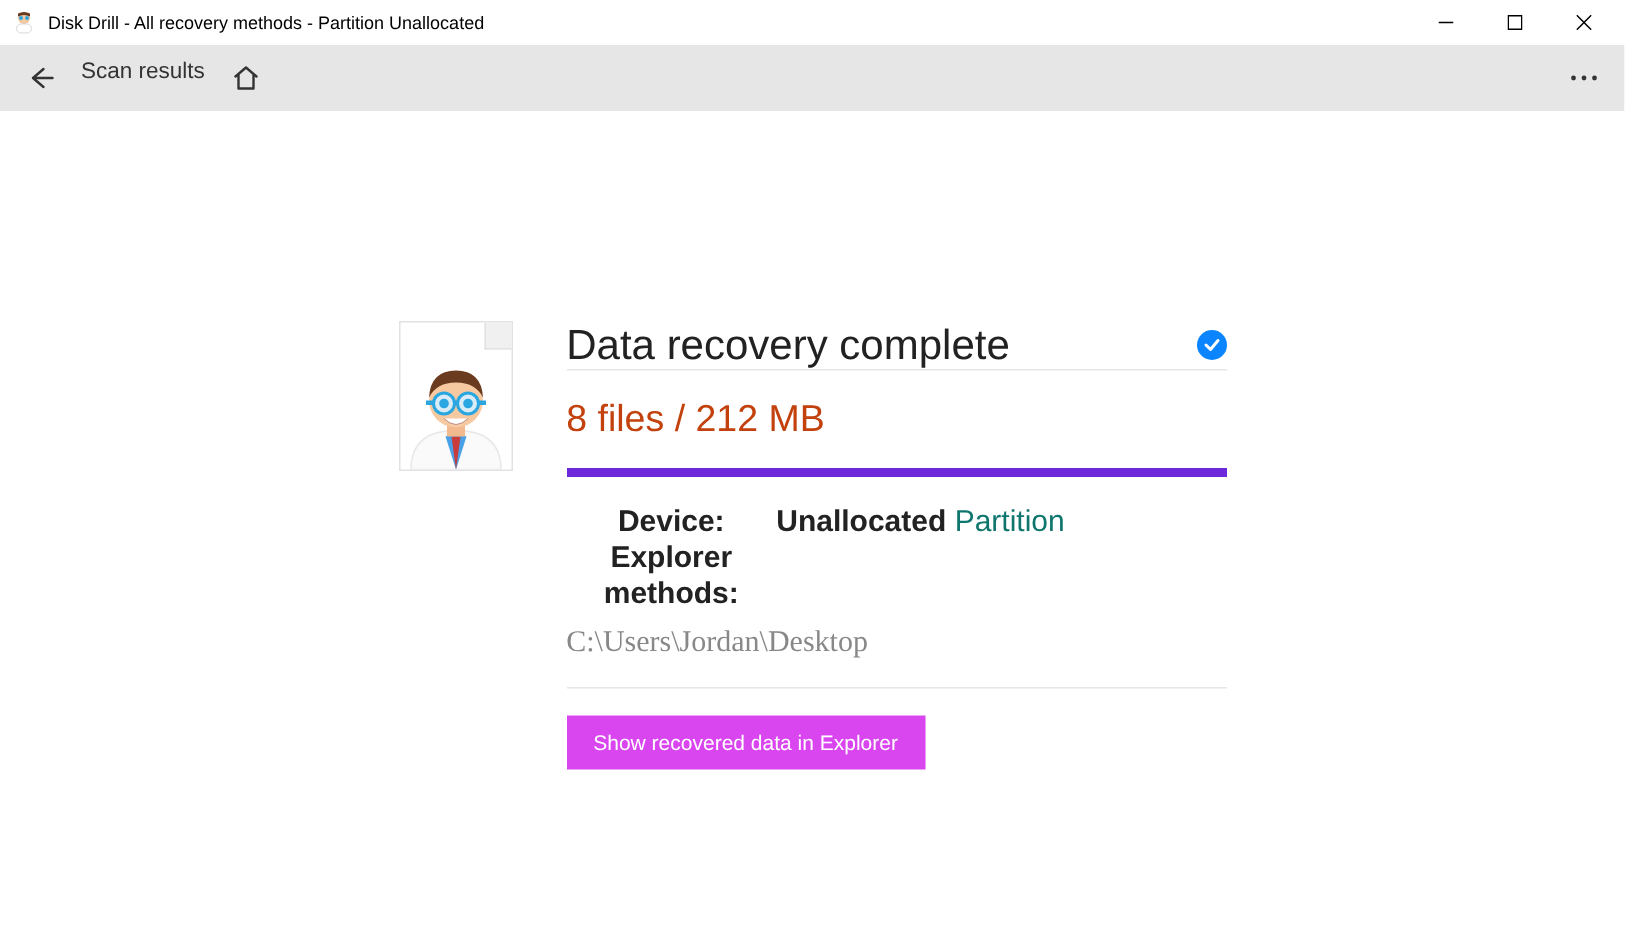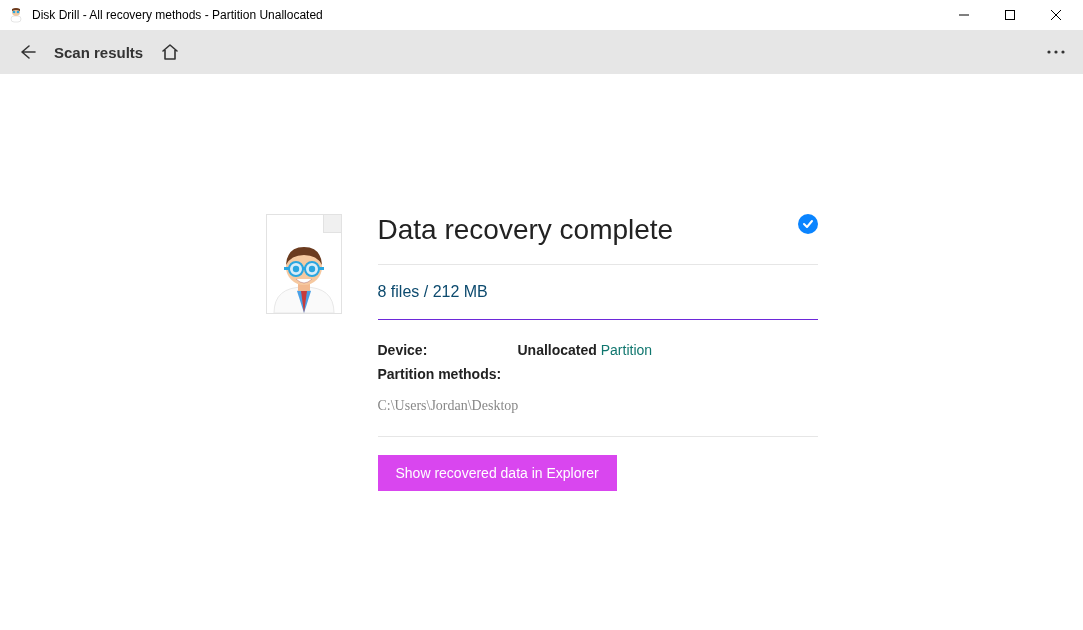--- a/index.html
+++ b/index.html
@@ -37,21 +37,21 @@
     color:#000;
   }
   .toolbar {
     height: 44px;
     background: #e6e6e6;
     display:flex;
     align-items:center;
     padding: 0 14px;
     justify-content: space-between;
   }
-  .toolbar-left { display:flex; align-items:center; gap:14px;font-weight:bold; }
+  .toolbar-left { display:flex; gap:14px; }
   .icon-btn {
     width:26px; height:26px;
     display:flex; align-items:center; justify-content:center;
     color:#333;
     cursor:pointer;
   }
   .breadcrumb {
     font-size: 15px;
     color:#333;
   }
@@ -75,48 +75,48 @@
   .avatar-box .fold {
     position:absolute; right:0; top:0;
     width:18px; height:18px;
     background: #f0f0f0;
     border-left:1px solid #e2e2e2;
     border-bottom:1px solid #e2e2e2;
   }
   .avatar-box svg { position:absolute; bottom:0; left:0; }
   .details { width: 440px; }
   .heading-row {
-    display:flex; justify-content:space-between; 
-    padding-bottom: 18px;
+    display:flex; justify-content:space-between; align-items:center;
     border-bottom:1px solid #e6e6e6;
   }
   .heading {
     font-size: 28px;
     font-weight: 400;
     color:#222;
   }
   .check {
     width:20px; height:20px; border-radius:50%;
     background:#0a84ff;
     display:flex; align-items:center; justify-content:center;
   }
   .summary {
-    font-size: 16px;
-    color:#0c4a6e;
+    font-size: 25px;
+    color:#c2410c;
     padding: 18px 0;
-    border-bottom:1px solid #6d28d9;
+    border-bottom:6px solid #6d28d9;
   }
   .kv {
     padding: 18px 0;
     border-bottom:1px solid #e6e6e6;
   }
   .kv-row {
     display:flex;
-    font-size: 14px;
+    font-size: 20px;
     line-height: 24px;
+    text-align: center;
   }
   .kv-label {
     width: 140px;
     font-weight:600;
     color:#222;
   }
   .kv-value { color:#222; }
   .kv-value .bold { font-weight:600;margin-top:48px; }
   .kv-value .muted { color:#0f766e; font-weight:400; }
   .kv-value.muted-all { color:#888;font-family:Liberation Serif, serif; }
@@ -233,21 +233,21 @@
 
       <div class="kv">
         <div class="kv-row">
           <div class="kv-label">Device:</div>
           <div class="kv-value">
             <span class="bold">Unallocated</span>
             <span class="muted">Partition</span>
           </div>
         </div>
         <div class="kv-row">
-          <div class="kv-label">Partition methods:</div>
+          <div class="kv-label">Explorer methods:</div>
         </div>
         <div class="kv-row" style="margin-top:8px">
           <div class="kv-value muted-all">C:\Users\Jordan\Desktop</div>
         </div>
       </div>
 
       <div class="action">
         <button class="primary-btn">Show recovered data in Explorer</button>
       </div>
     </div>

